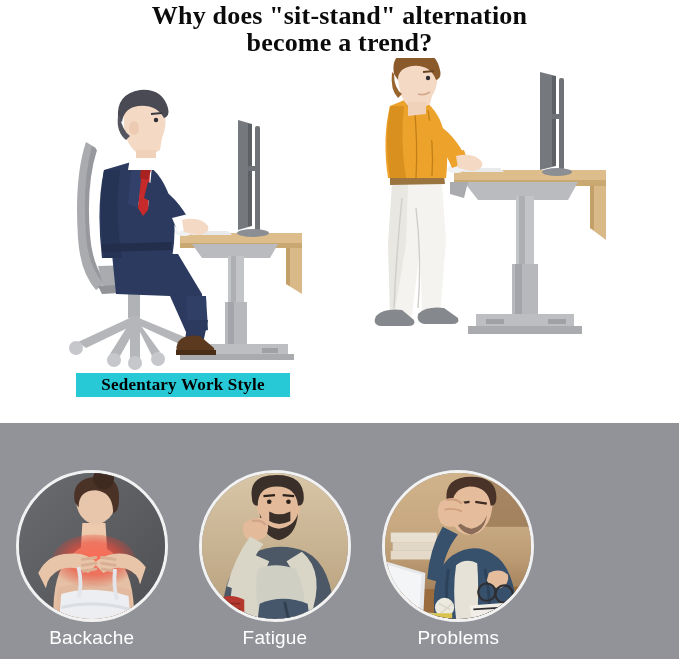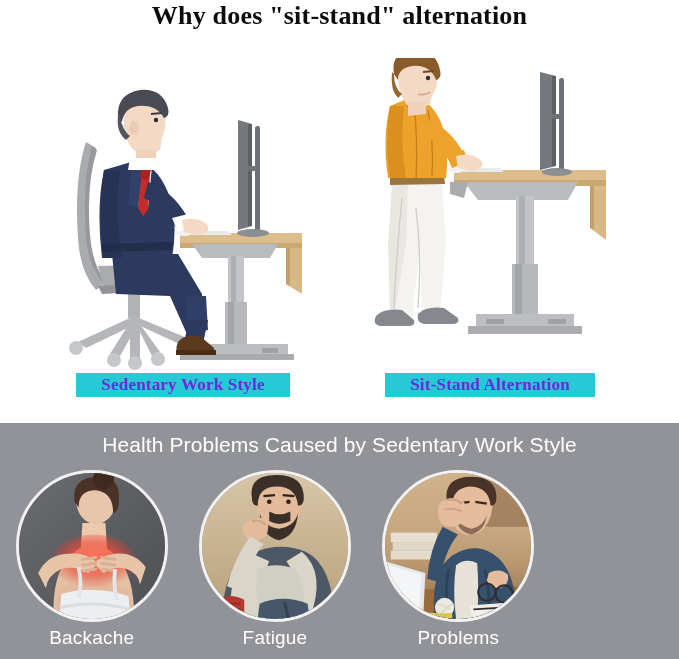--- a/index.html
+++ b/index.html
@@ -29,21 +29,21 @@
 
   
   .illus{position:absolute;left:0;top:58px;width:679px;height:312px;}
   .scene{position:absolute;top:0;height:312px;}
   .scene svg{display:block;}
 
   
   .badge{
     position:absolute;
     background:#27c9d6;
-    color:#6d28d9;
+    color:#000000;
     font-family:"Liberation Serif", serif;
     font-weight:bold;
     font-size:17px;
     text-align:center;
     line-height:24px;
     height:24px;
     letter-spacing:.2px;
     white-space:nowrap;
   }
   #badge-sedentary{left:76px;top:373px;width:214px;}
@@ -85,20 +85,21 @@
     letter-spacing:.2px;
   }
 </style>
 </head>
 <body>
 
 <div class="page">
 
   <div class="title">
     <span>Why does "sit-stand" alternation</span>
+    <span class="l2">become a trend?</span>
   </div>
 
   <div class="illus">
 
     <div class="scene" style="left:52px;width:270px;">
       <svg viewBox="0 0 270 312" width="270" height="312" aria-hidden="true">
 
         <g>
           <path d="M128 175 L250 175 L250 185 L128 185 Z" fill="#dcbd8b"></path>
           <path d="M128 185 L250 185 L250 190 L128 190 Z" fill="#c9a871"></path>
@@ -267,24 +268,22 @@
           <path d="M55 14 L66 13" stroke="#6a4520" stroke-width="2" fill="none"></path>
           <path d="M62 34 Q56 38 50 36" stroke="#d4a98c" stroke-width="1.6" fill="none"></path>
 
           <path d="M40 44 L58 44 L58 56 L40 58 Z" fill="#f0d2ba"></path>
         </g>
       </svg>
     </div>
   </div>
 
   <div class="badge" id="badge-sedentary">Sedentary Work Style</div>
-  <div class="badge" id="badge-sitstand">Sit-Stand Alternation</div>
 
   <div class="panel">
-    <div class="panel-title">Health Problems Caused by Sedentary Work Style</div>
 
     <div class="cards">
 
       <div class="card">
         <div class="photo">
           <svg viewBox="0 0 152 152" aria-hidden="true">
             <defs>
               <radialGradient id="painG" cx="50%" cy="45%" r="55%">
                 <stop offset="0%" stop-color="#ff6a55" stop-opacity=".95"></stop>
                 <stop offset="55%" stop-color="#ee4a38" stop-opacity=".65"></stop>

